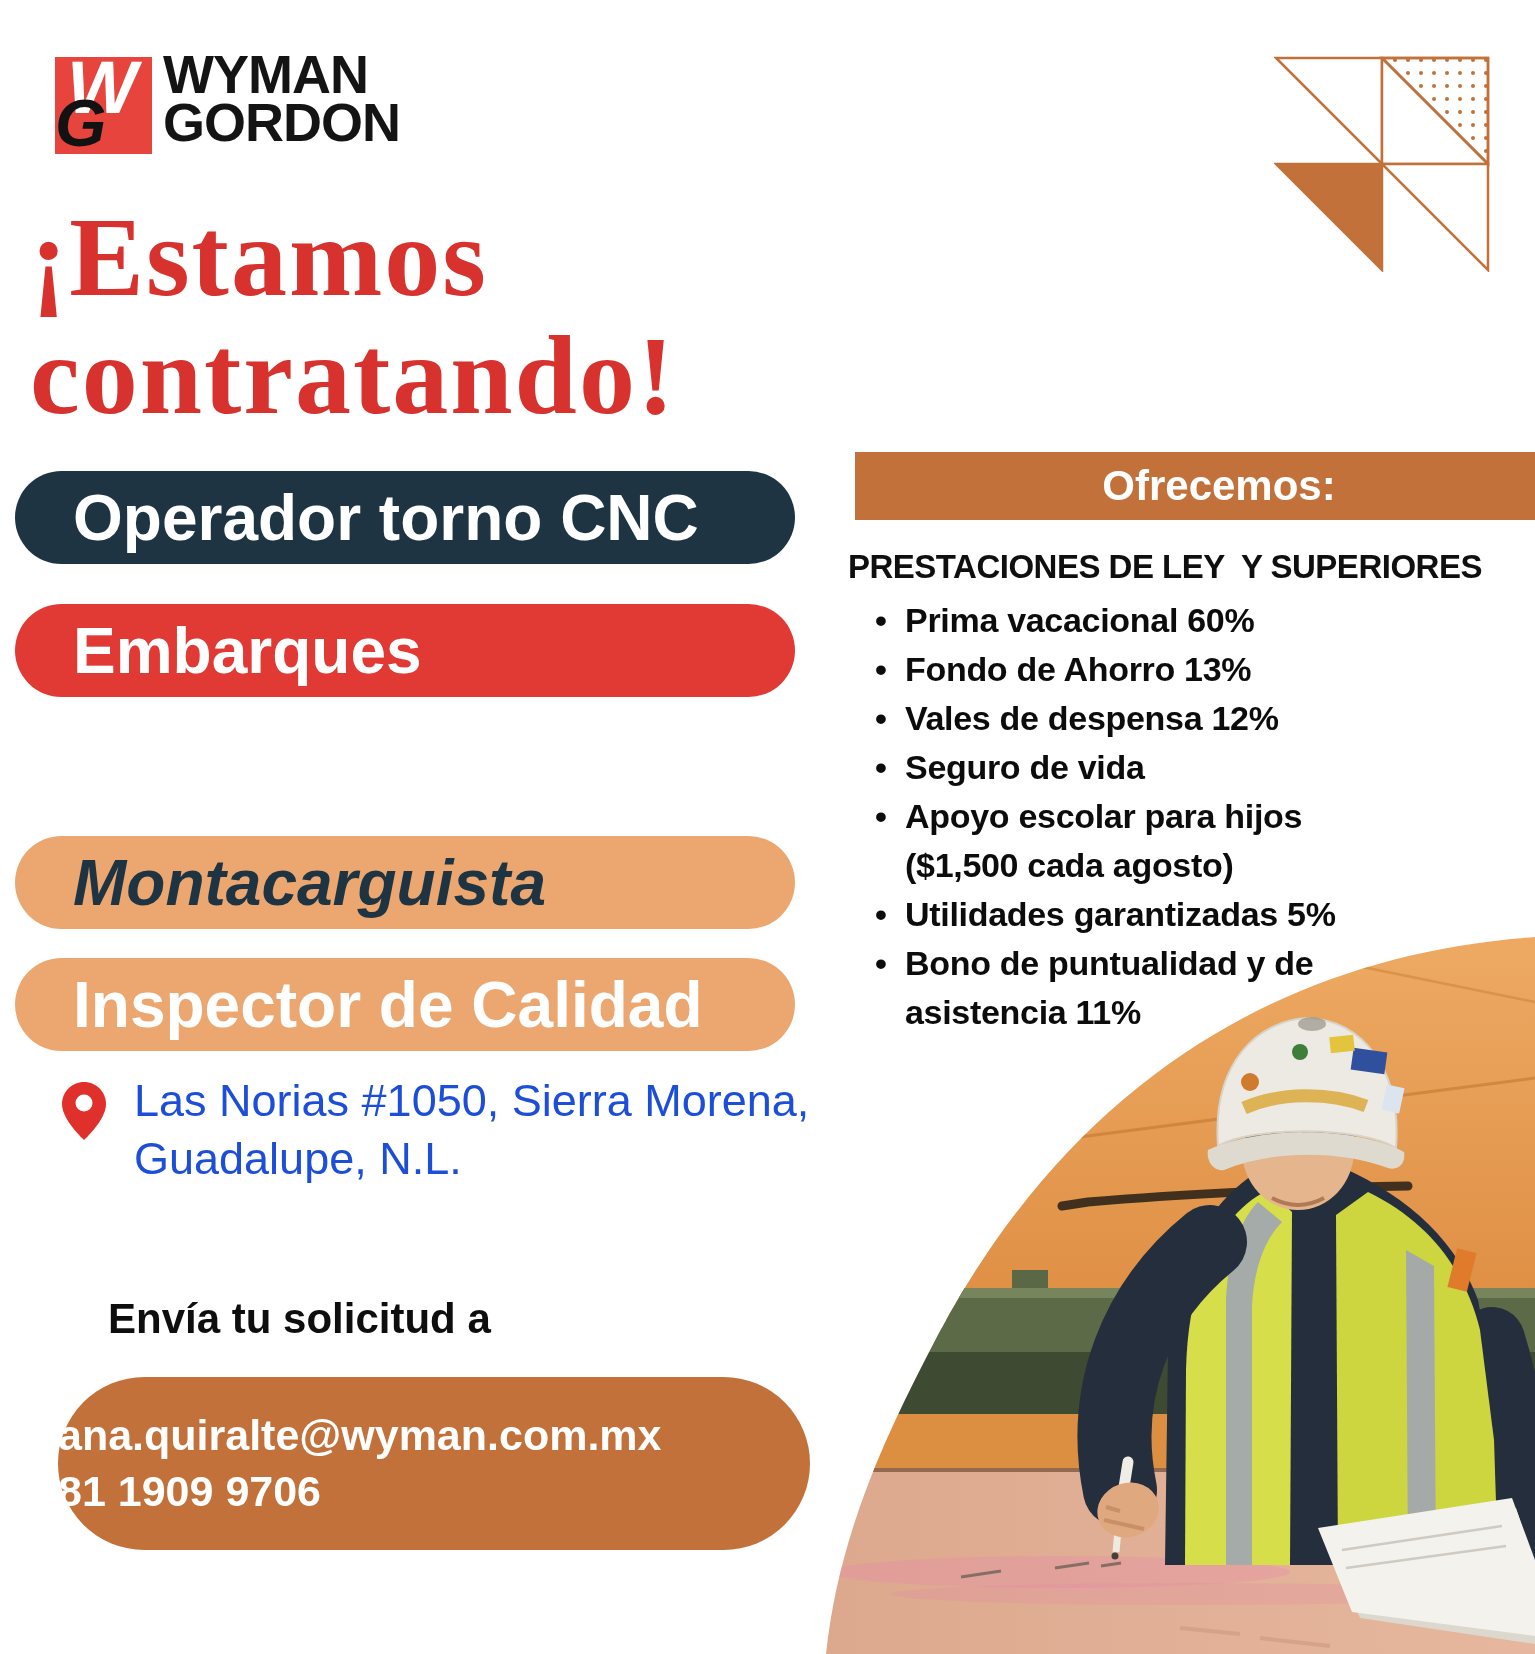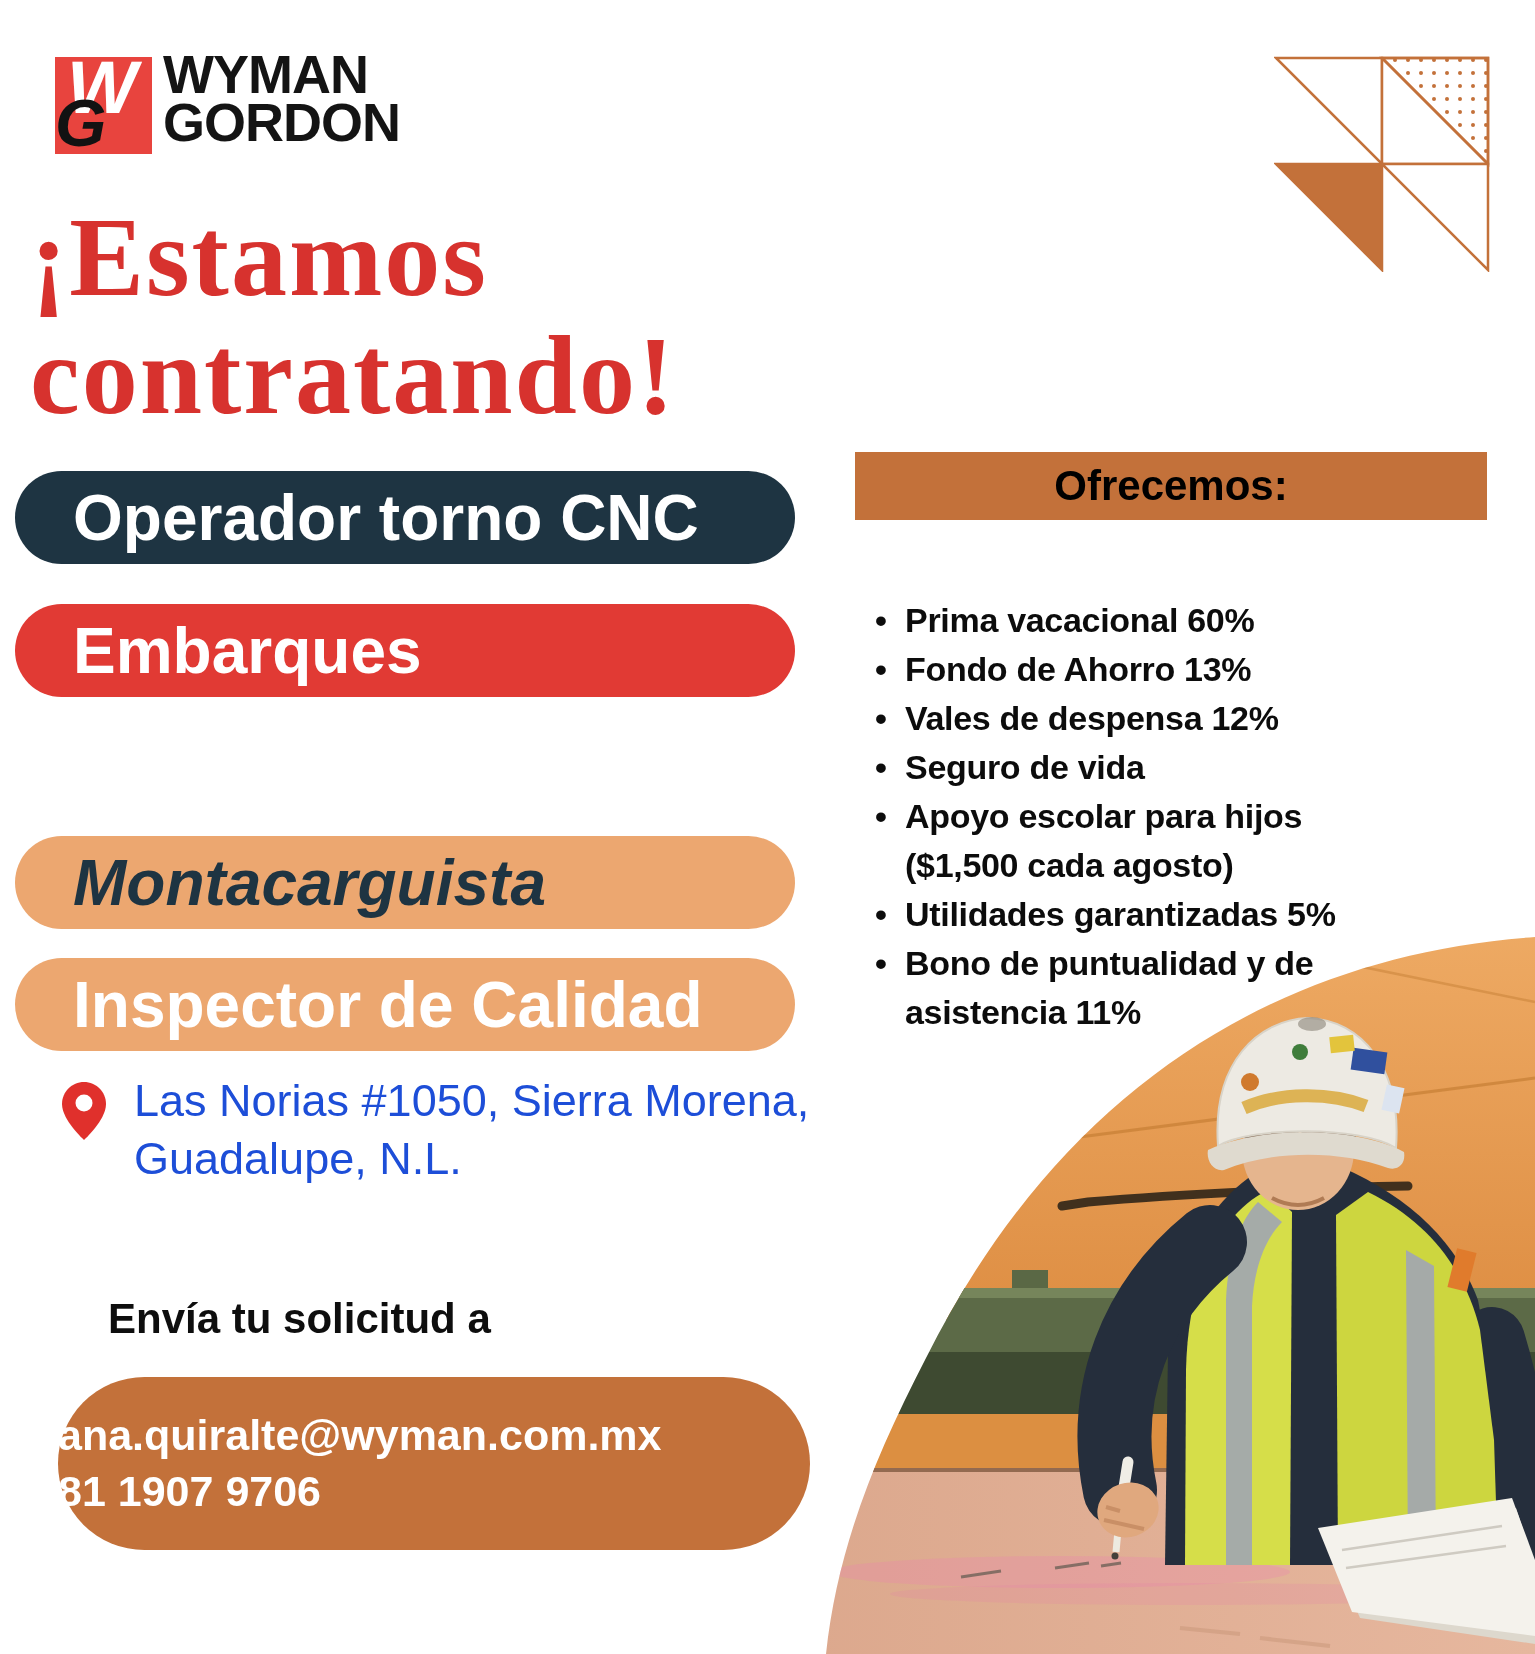--- a/index.html
+++ b/index.html
@@ -28,21 +28,21 @@
         letter-spacing:0;}
   .pill-navy{background:#1E3442;}
   .pill-red{background:#E13A34;margin-top:12px;}
   .pill-gray{background:#949699;}
   .pill-tan{background:#ECA770;}
   .pill-text-navy{color:#1E3442;font-style:italic;}
   .p1{top:471px;} .p2{top:592px;} .p3{top:714px;} .p4{top:836px;} .p5{top:958px;}
 
   
   .offer-bar{left:855px;top:452px;width:632px;height:68px;background:#C3713A;display:flex;
-             align-items:center;justify-content:center;color:#000000;font-weight:bold;font-size:42px;}
+             align-items:center;justify-content:center;color:#ffffff;font-weight:bold;font-size:42px;padding-left:48px;}
   .offer-subtitle{left:848px;top:548px;width:660px;color:#0F0F0F;font-weight:bold;font-size:33px;
                   letter-spacing:-0.5px;white-space:pre-wrap;}
   .benefits{left:875px;top:596px;width:560px;margin:0;padding:0;list-style:none;}
   .benefits li{position:relative;padding-left:30px;font-weight:bold;font-size:34px;line-height:49px;
                color:#0C0C0C;white-space:pre-line;letter-spacing:-0.3px;}
   .benefits li::before{content:"\2022";position:absolute;left:0;top:0;font-size:34px;}
 
   
   .pin-wrap{left:62px;top:1082px;width:44px;height:58px;}
   .address{left:134px;top:1072px;color:#1d4ed8;font-size:45px;line-height:58px;white-space:pre-line;}
@@ -202,20 +202,21 @@
   <div class="abs pill pill-tan pill-text-navy p4">
     <span>Montacarguista</span>
   </div>
   <div class="abs pill pill-tan p5">
     <span>Inspector de Calidad</span>
   </div>
 
   <div class="abs offer-bar">
     <span>Ofrecemos:</span>
   </div>
+  <div class="abs offer-subtitle">PRESTACIONES DE LEY  Y SUPERIORES</div>
   <ul class="abs benefits">
     <li>Prima vacacional 60%</li>
     <li>Fondo de Ahorro 13%</li>
     <li>Vales de despensa 12%</li>
     <li>Seguro de vida</li>
     <li>Apoyo escolar para hijos
 ($1,500 cada agosto)</li>
     <li>Utilidades garantizadas 5%</li>
     <li>Bono de puntualidad y de
 asistencia 11%</li>
@@ -224,16 +225,16 @@
   <svg class="abs pin-wrap" width="44" height="58" viewBox="0 0 44 58">
     <path d="M22,0 C9.8,0 0,9.8 0,22 C0,38 22,58 22,58 C22,58 44,38 44,22 C44,9.8 34.2,0 22,0 Z" fill="#E0302C"></path>
     <circle cx="22" cy="21" r="8.5" fill="#ffffff"></circle>
   </svg>
   <div class="abs address">Las Norias #1050, Sierra Morena,
 Guadalupe, N.L.</div>
 
   <div class="abs apply-label">Envía tu solicitud a</div>
   <div class="abs contact-pill">
     <div class="contact-email">ana.quiralte@wyman.com.mx</div>
-    <div class="contact-phone">81 1907 9706</div>
+    <div class="contact-phone">81 1909 9706</div>
   </div>
 
 </div>
 
 </body></html>

